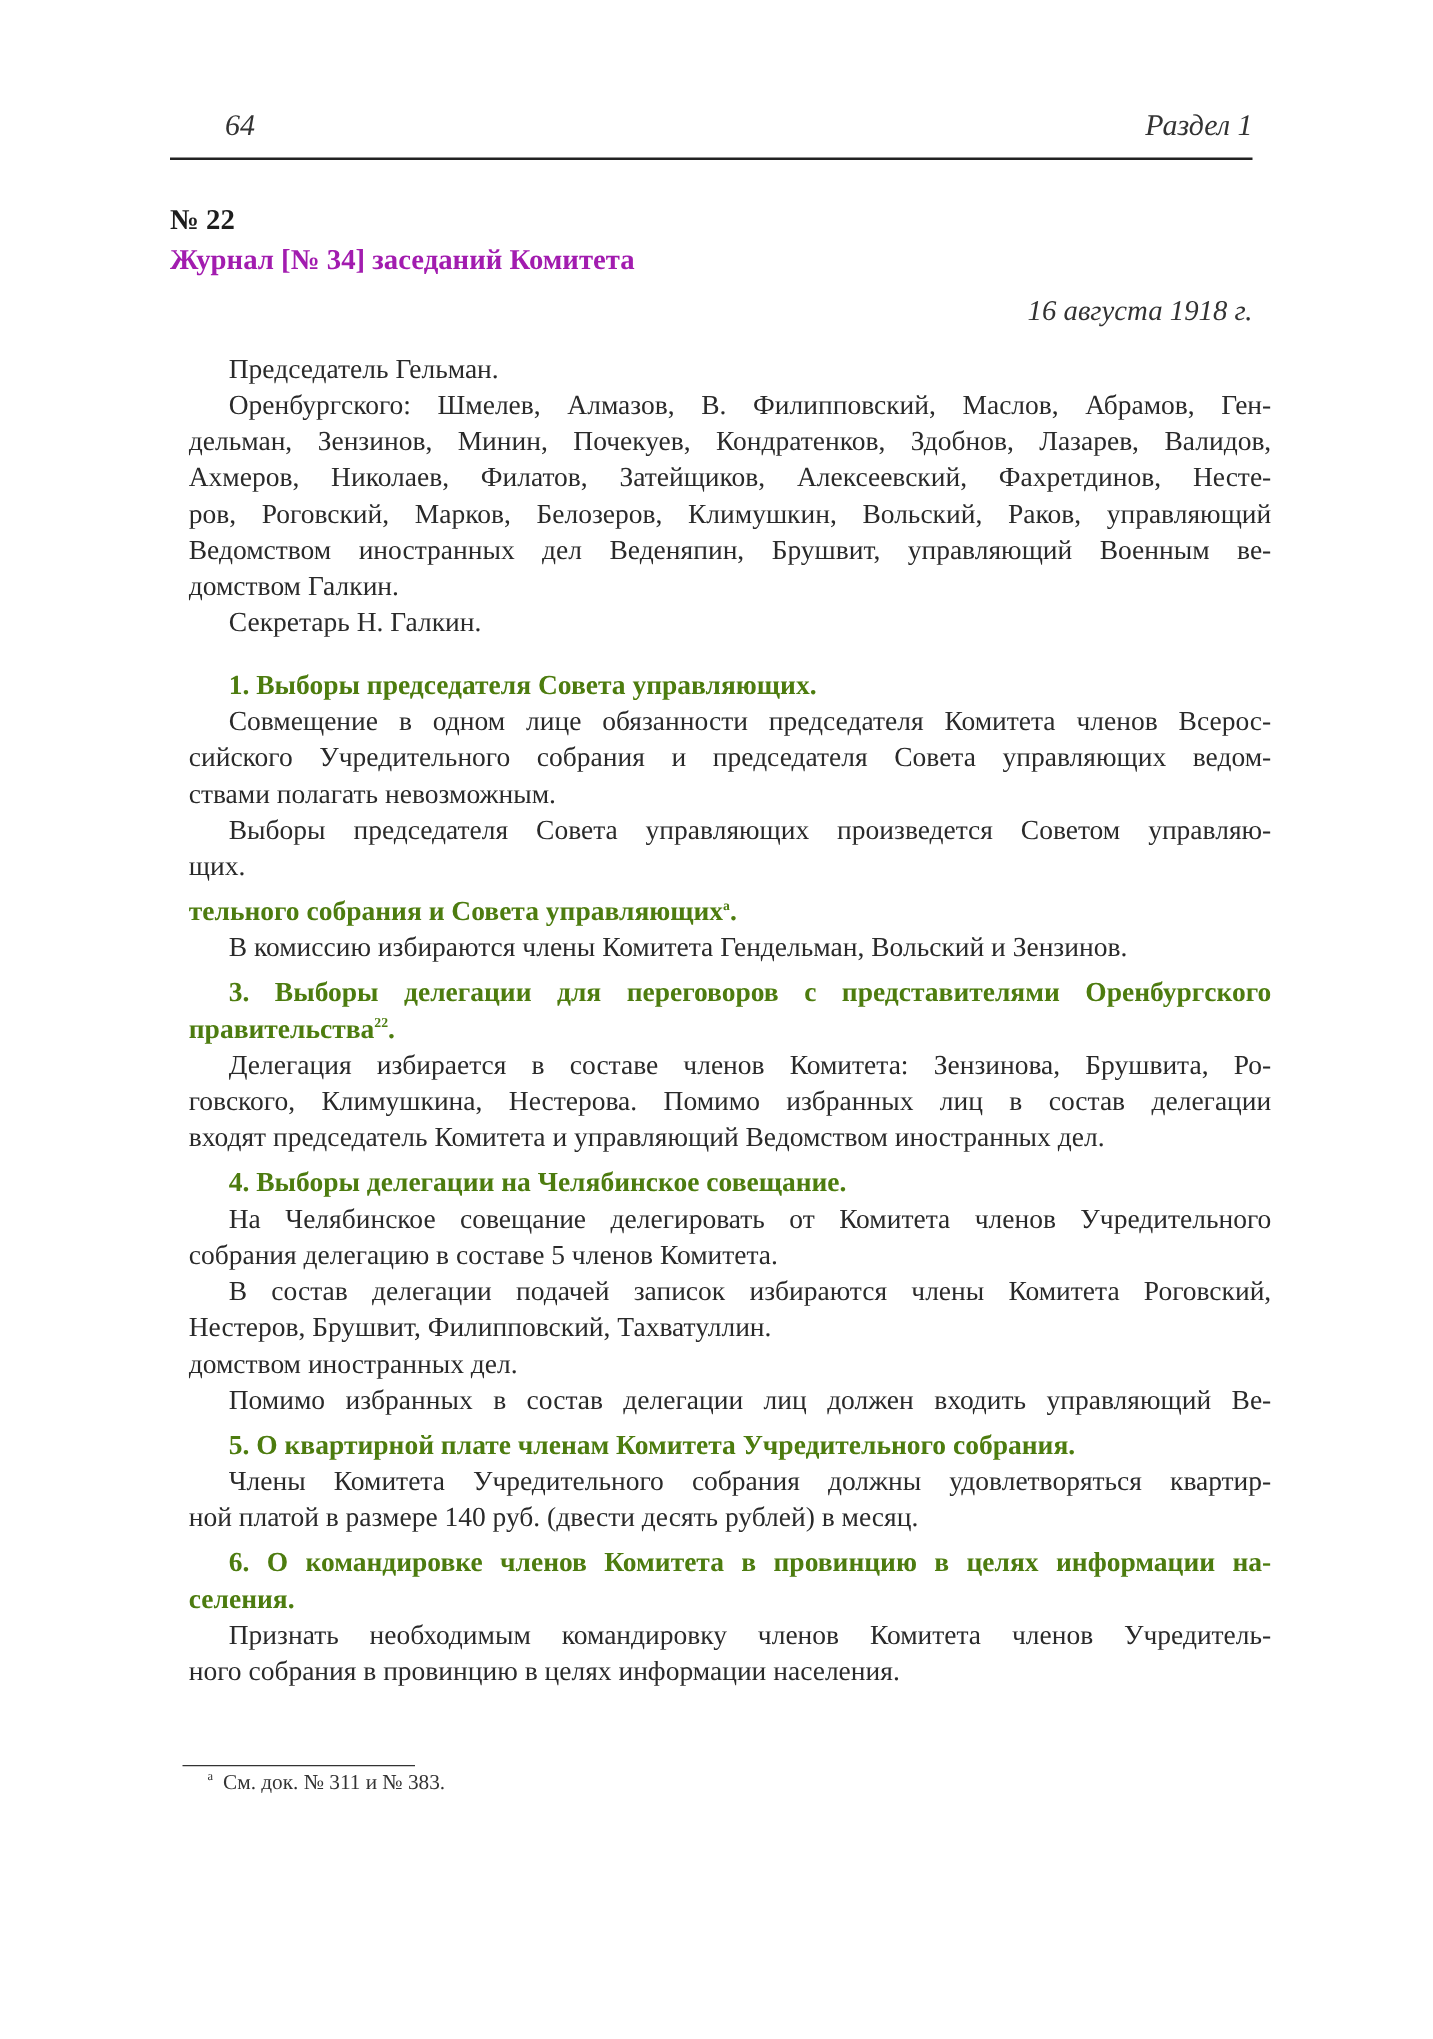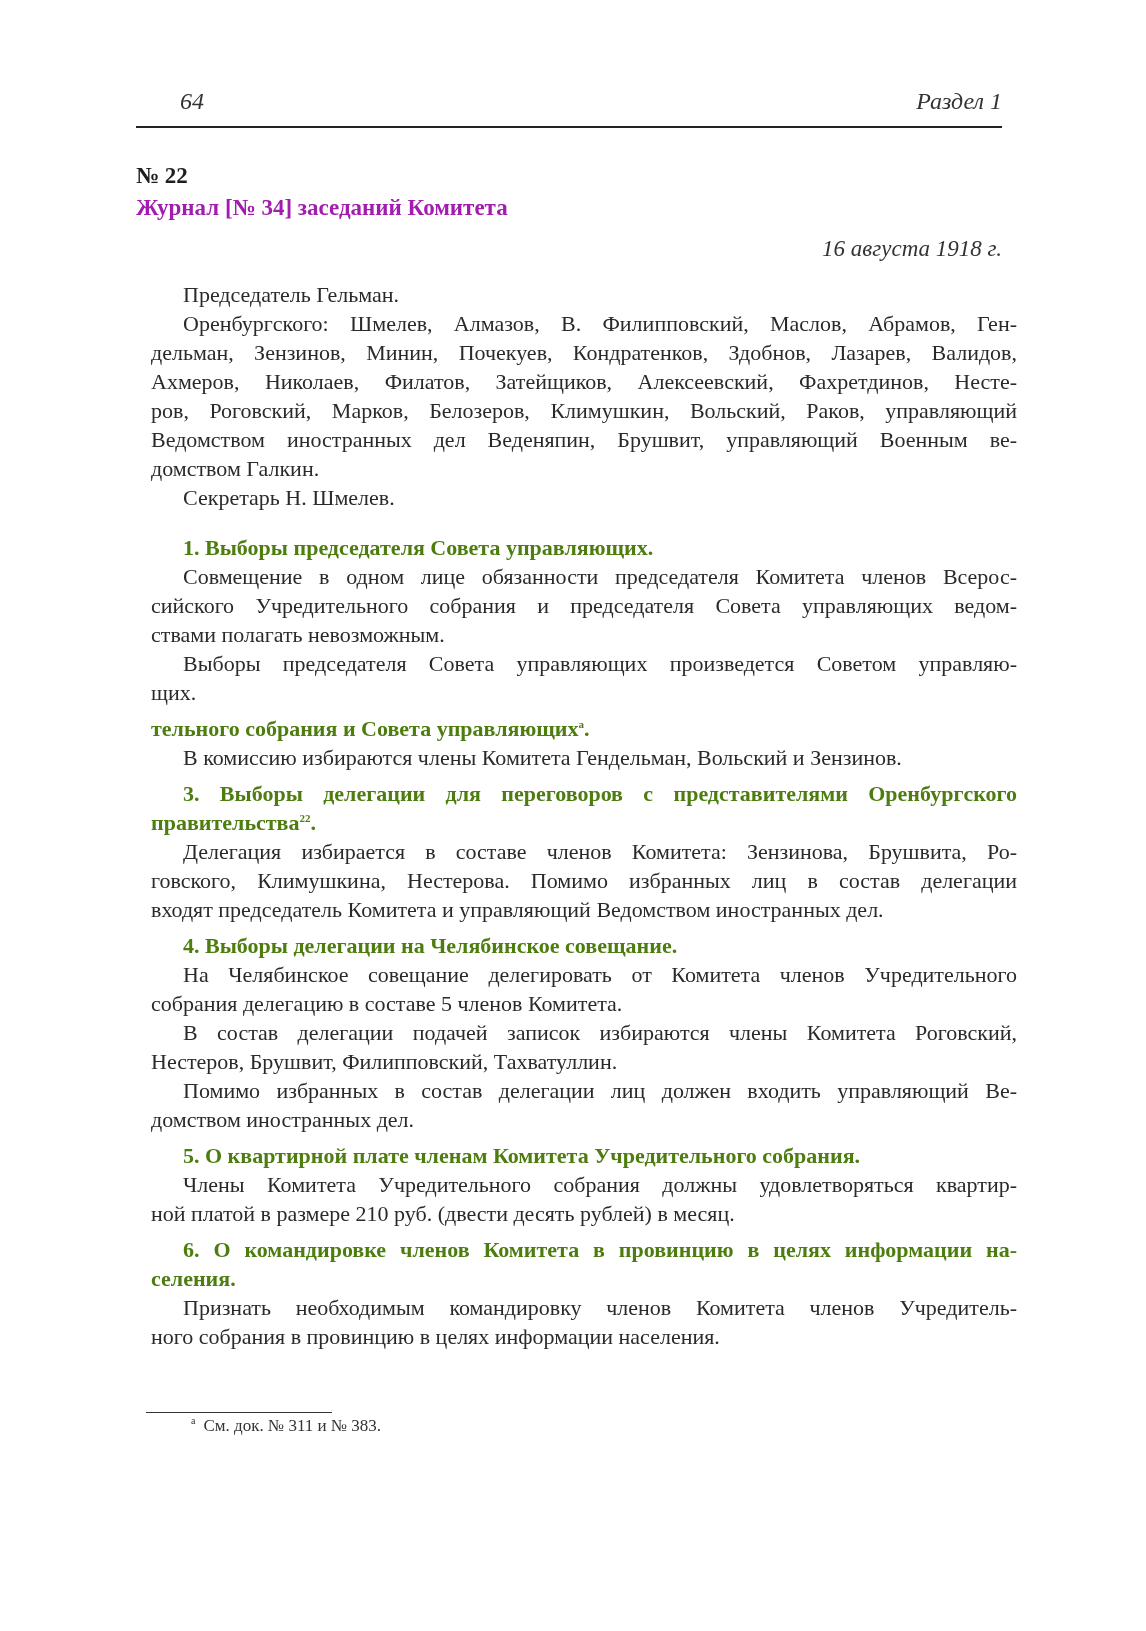--- a/index.html
+++ b/index.html
@@ -17,21 +17,21 @@
   .body { position: absolute; top: 280px; left: 0; width: 866px; font-size: 22px; margin-left: 15px; }
   .line { height: 29px; line-height: 29px; white-space: nowrap; text-align: justify;
           text-align-last: justify; overflow: hidden; }
   .line.last { text-align-last: left; }
   .indent { padding-left: 32px; }
   .b { font-weight: bold; color: #4d7c0f; }
   .gap-s { height: 7px; }
   .gap-l { height: 21px; }
   sup { font-size: 11px; line-height: 0; vertical-align: super; }
   .fn-rule { position: absolute; top: 1412px; left: 10px; width: 186px; height: 1px; background: #333; }
-  .footnote { position: absolute; top: 1416px; left: 30px; font-size: 17px; color: #333; margin-left: 25px; }
+  .footnote { position: absolute; top: 1416px; left: 30px; font-size: 17px; color: #333; }
   .footnote sup { font-size: 10px; margin-right: 8px; }
 </style>
 </head>
 <body>
 
 <div class="page">
   <div class="running-head">
     <span class="pgnum">64</span>
     <span class="section">Раздел 1</span>
   </div>
@@ -47,21 +47,21 @@
       </div>
       <div>
         <div class="line indent"><span>Оренбургского: Шмелев, Алмазов, В. Филипповский, Маслов, Абрамов, Ген-</span></div>
         <div class="line"><span>дельман, Зензинов, Минин, Почекуев, Кондратенков, Здобнов, Лазарев, Валидов,</span></div>
         <div class="line"><span>Ахмеров, Николаев, Филатов, Затейщиков, Алексеевский, Фахретдинов, Несте-</span></div>
         <div class="line"><span>ров, Роговский, Марков, Белозеров, Климушкин, Вольский, Раков, управляющий</span></div>
         <div class="line"><span>Ведомством иностранных дел Веденяпин, Брушвит, управляющий Военным ве-</span></div>
         <div class="line last"><span>домством Галкин.</span></div>
       </div>
       <div>
-        <div class="line indent last"><span>Секретарь Н. Шмелев.</span></div>
+        <div class="line indent last"><span>Секретарь Н. Галкин.</span></div>
       </div>
       <div class="gap-l"></div>
       <div>
         <div class="line indent last b"><span>1. Выборы председателя Совета управляющих.</span></div>
       </div>
       <div>
         <div class="line indent"><span>Совмещение в одном лице обязанности председателя Комитета членов Всерос-</span></div>
         <div class="line"><span>сийского Учредительного собрания и председателя Совета управляющих ведом-</span></div>
         <div class="line last"><span>ствами полагать невозможным.</span></div>
       </div>
@@ -92,30 +92,30 @@
       </div>
       <div>
         <div class="line indent"><span>На Челябинское совещание делегировать от Комитета членов Учредительного</span></div>
         <div class="line last"><span>собрания делегацию в составе 5 членов Комитета.</span></div>
       </div>
       <div>
         <div class="line indent"><span>В состав делегации подачей записок избираются члены Комитета Роговский,</span></div>
         <div class="line last"><span>Нестеров, Брушвит, Филипповский, Тахватуллин.</span></div>
       </div>
       <div>
+        <div class="line last"><span>домством иностранных дел.</span></div>
         <div class="line indent"><span>Помимо избранных в состав делегации лиц должен входить управляющий Ве-</span></div>
-        <div class="line last"><span>домством иностранных дел.</span></div>
       </div>
       <div class="gap-s"></div>
       <div>
         <div class="line indent last b"><span>5. О квартирной плате членам Комитета Учредительного собрания.</span></div>
       </div>
       <div>
         <div class="line indent"><span>Члены Комитета Учредительного собрания должны удовлетворяться квартир-</span></div>
-        <div class="line last"><span>ной платой в размере 210 руб. (двести десять рублей) в месяц.</span></div>
+        <div class="line last"><span>ной платой в размере 140 руб. (двести десять рублей) в месяц.</span></div>
       </div>
       <div class="gap-s"></div>
       <div>
         <div class="line indent b"><span>6. О командировке членов Комитета в провинцию в целях информации на-</span></div>
         <div class="line last b"><span>селения.</span></div>
       </div>
       <div>
         <div class="line indent"><span>Признать необходимым командировку членов Комитета членов Учредитель-</span></div>
         <div class="line last"><span>ного собрания в провинцию в целях информации населения.</span></div>
       </div>

